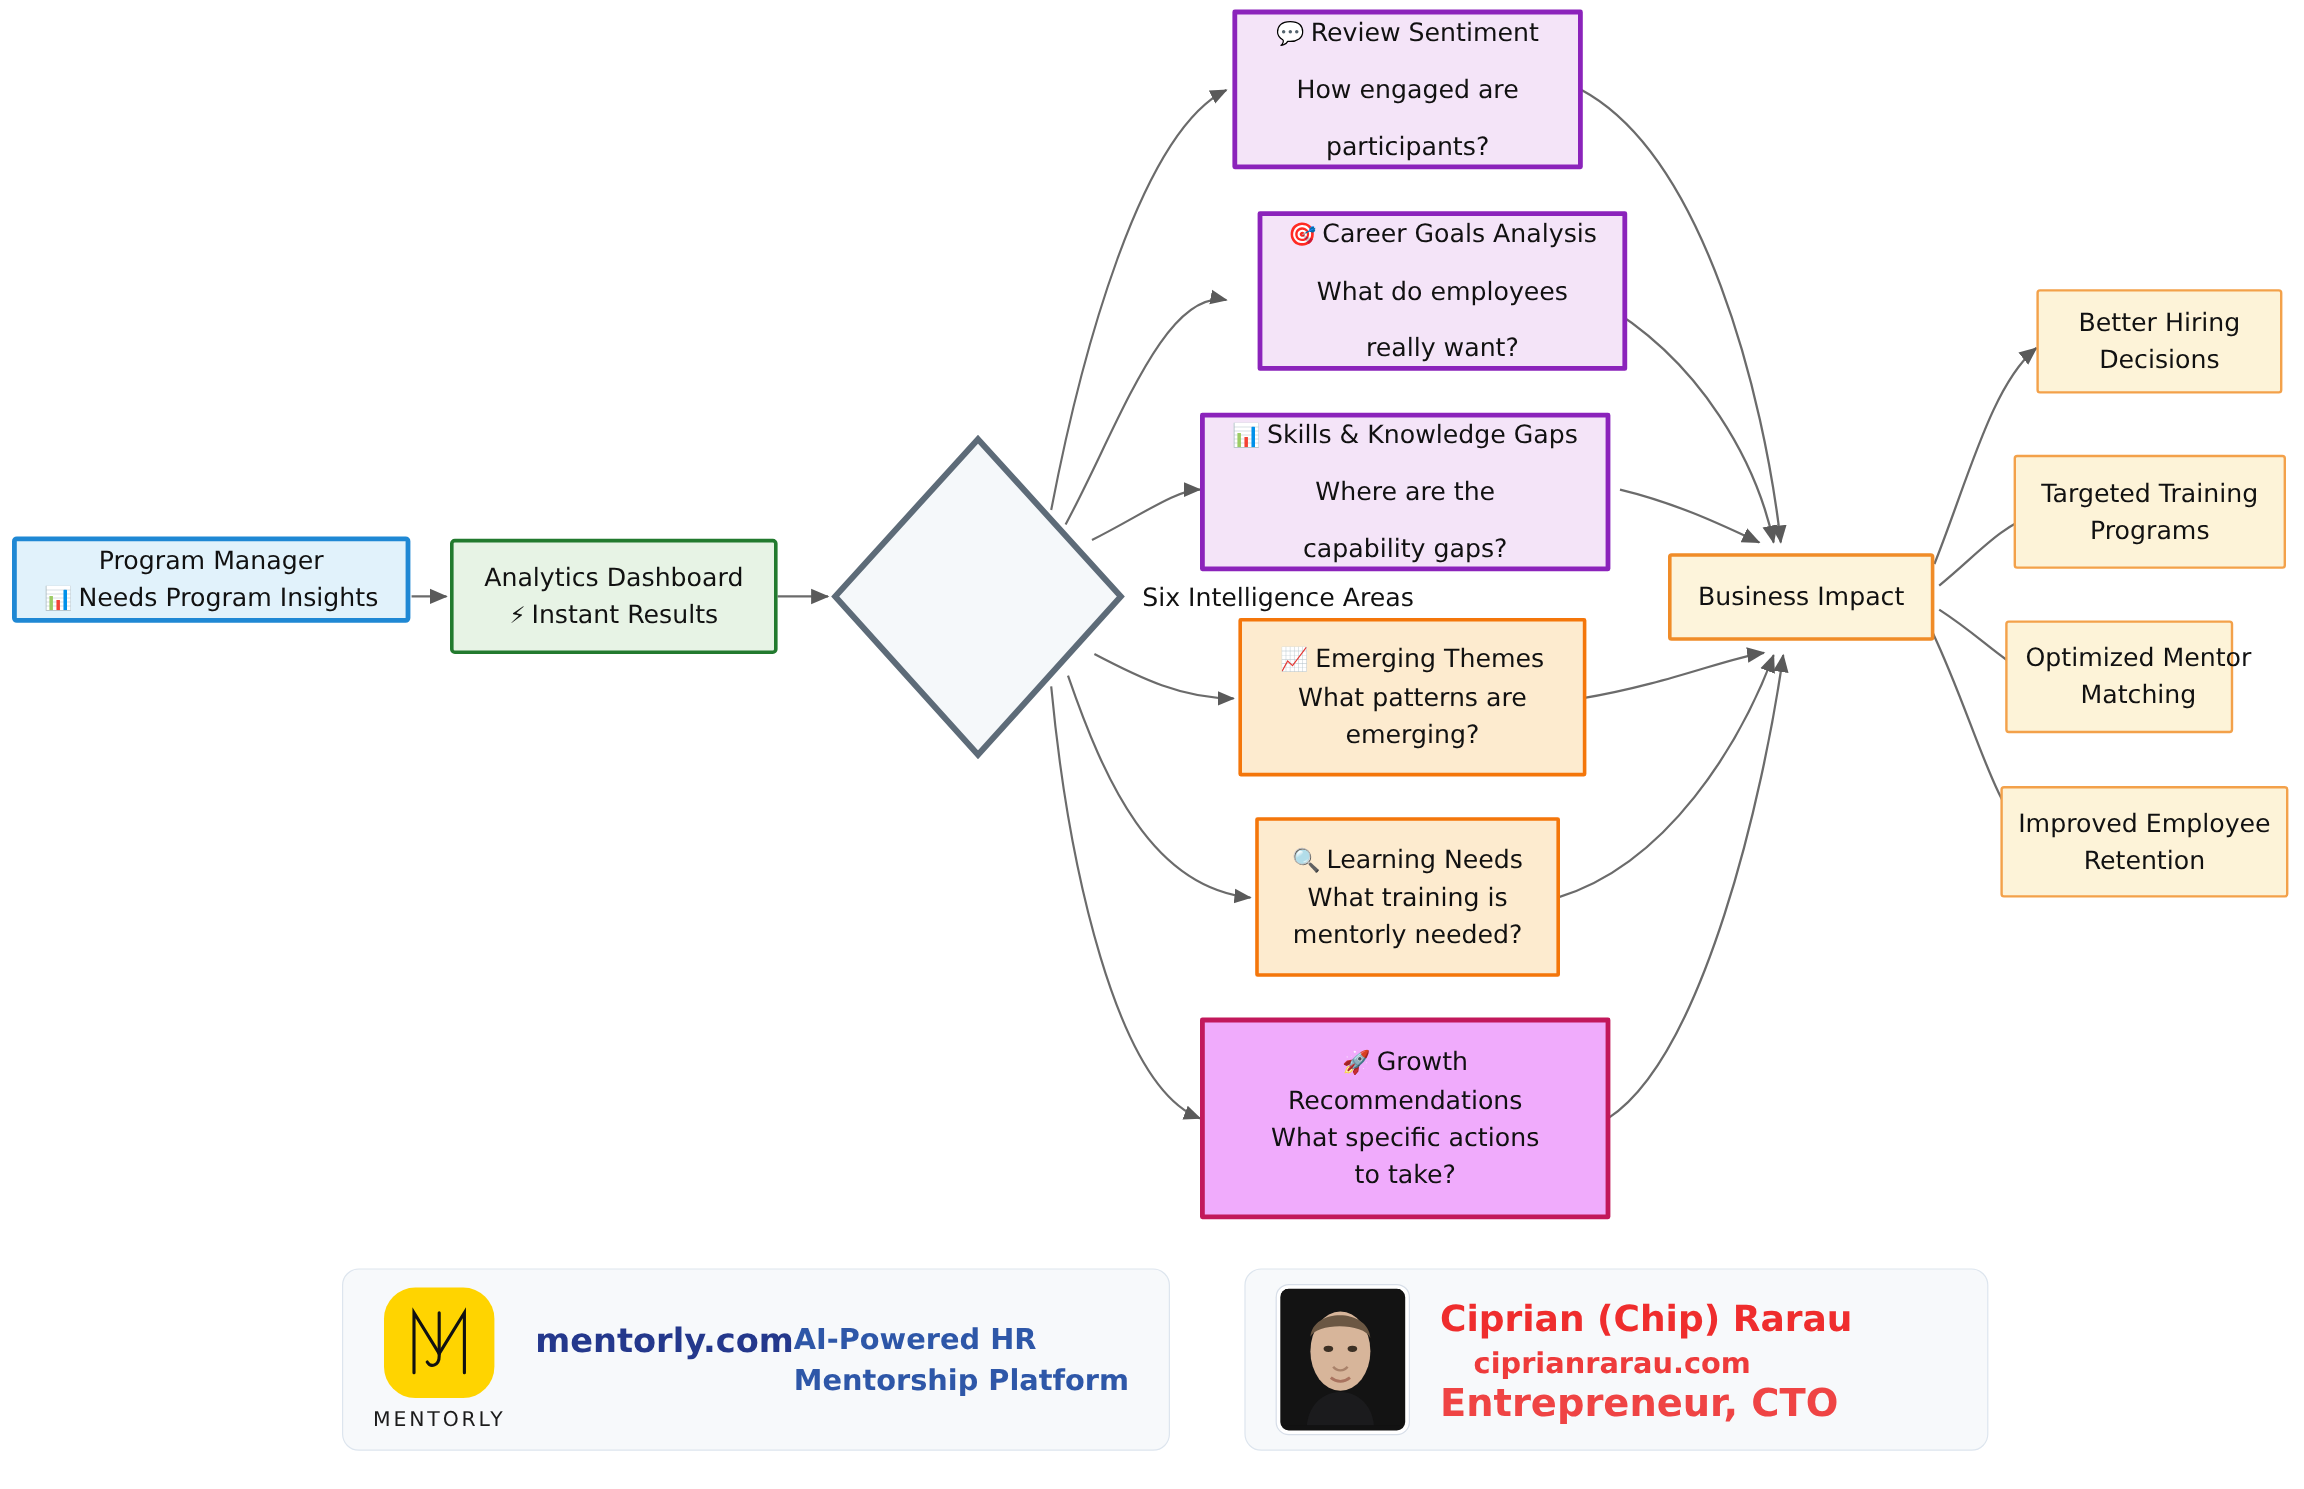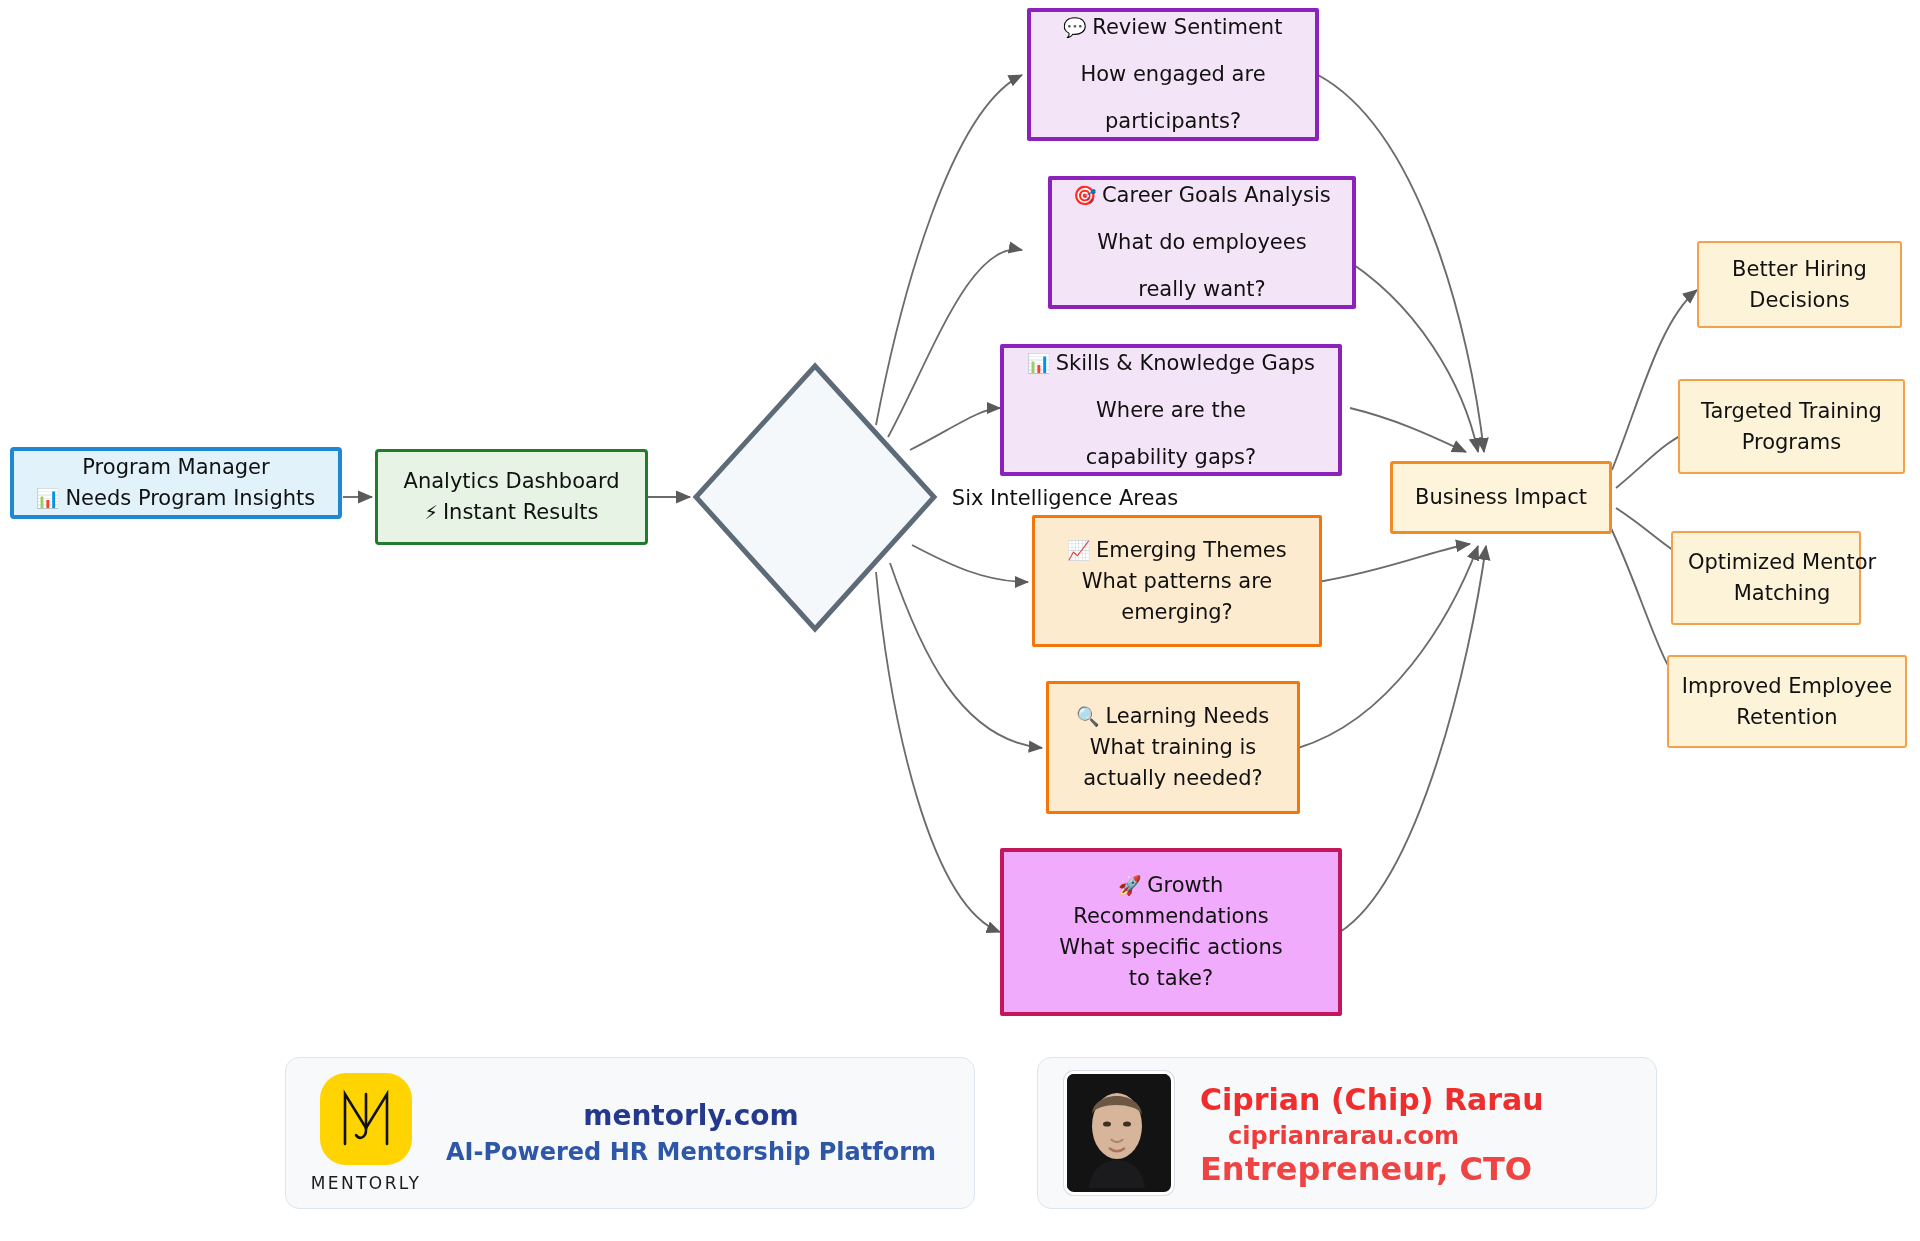--- a/index.html
+++ b/index.html
@@ -120,21 +120,21 @@
     border-radius: 26px;
     display: flex; align-items: center; justify-content: center;
   }
   .logo-word {
     margin-top: 8px;
     font-size: 17px;
     letter-spacing: 2.4px;
     color: #1c1c1c;
     font-family: "DejaVu Sans", sans-serif;
   }
-  .brand-text { display: flex; flex-direction: column; text-align: center; }
+  .brand-text { display: flex; flex-direction: row; }
   .brand-title {
     font-size: 28px;
     font-weight: bold;
     color: #24388c;
     line-height: 38px;
   }
   .brand-sub {
     font-size: 24px;
     font-weight: bold;
     color: #2e57a8;
@@ -238,21 +238,21 @@
 
   <div class="node n-orange" style="left:1032px; top:515px; width:290px; height:132px;">
     <span class="line"><span class="ico">📈</span><span>Emerging Themes</span></span>
     <span class="line">What patterns are</span>
     <span class="line">emerging?</span>
   </div>
 
   <div class="node n-orange" style="left:1046px; top:681px; width:254px; height:133px;">
     <span class="line"><span class="ico">🔍</span><span>Learning Needs</span></span>
     <span class="line">What training is</span>
-    <span class="line">actually needed?</span>
+    <span class="line">mentorly needed?</span>
   </div>
 
   <div class="node n-pink" style="left:1000px; top:848px; width:342px; height:168px;">
     <span class="line"><span class="ico">🚀</span><span>Growth</span></span>
     <span class="line">Recommendations</span>
     <span class="line">What specific actions</span>
     <span class="line">to take?</span>
   </div>
 
   <div class="node n-impact" style="left:1390px; top:461px; width:222px; height:73px;">
@@ -262,21 +262,21 @@
   <div class="node n-outcome" style="left:1697px; top:241px; width:205px; height:87px;">
     <span class="line">Better Hiring</span>
     <span class="line">Decisions</span>
   </div>
 
   <div class="node n-outcome" style="left:1678px; top:379px; width:227px; height:95px;">
     <span class="line">Targeted Training</span>
     <span class="line">Programs</span>
   </div>
 
-  <div class="node n-outcome" style="left:1671px; top:531px; width:190px; height:94px;padding-left:32px;">
+  <div class="node n-outcome" style="left:1671px; top:517px; width:190px; height:94px;padding-left:32px;">
     <span class="line">Optimized Mentor</span>
     <span class="line">Matching</span>
   </div>
 
   <div class="node n-outcome" style="left:1667px; top:655px; width:240px; height:93px;">
     <span class="line">Improved Employee</span>
     <span class="line">Retention</span>
   </div>
 
   <div class="card" id="card-mentorly">

